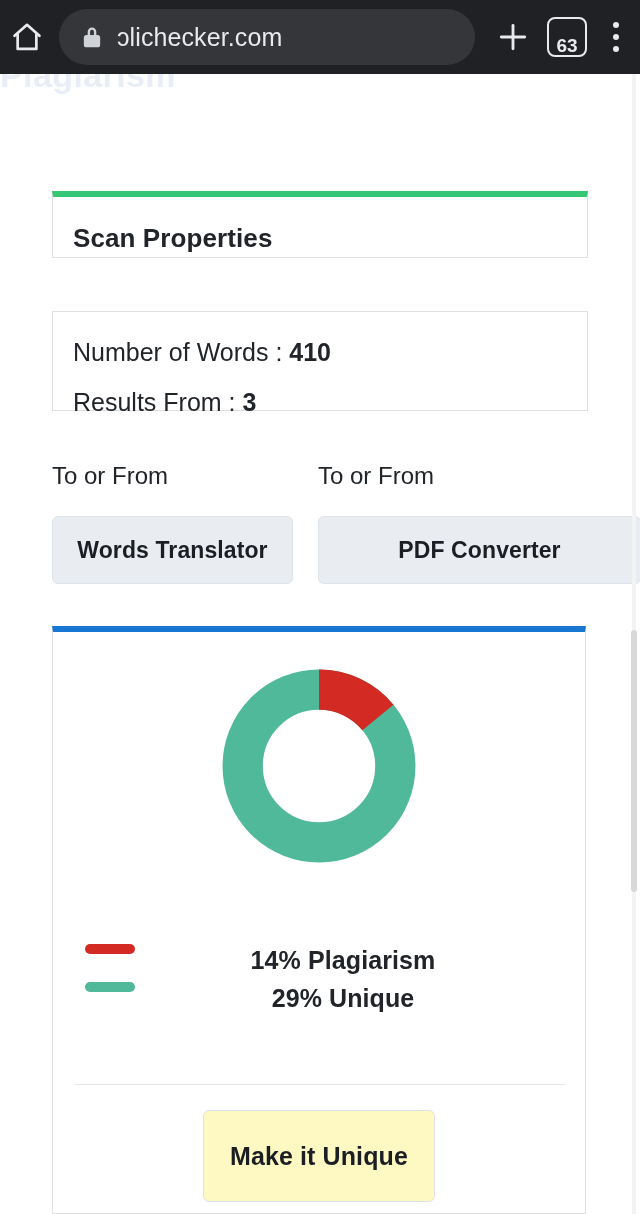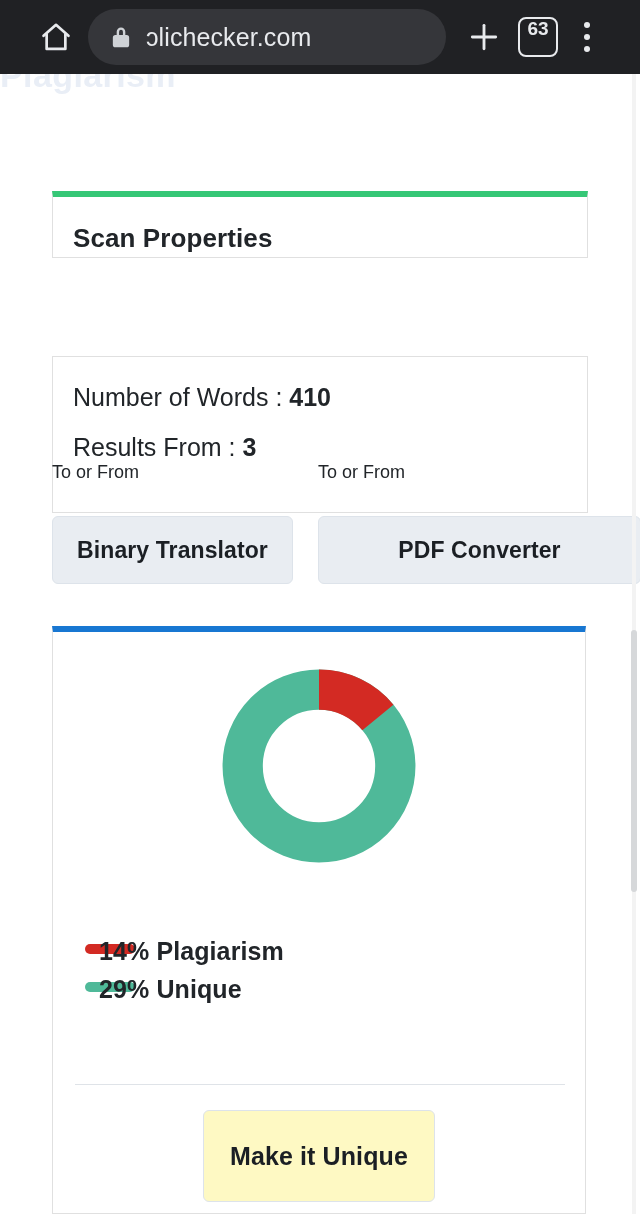--- a/index.html
+++ b/index.html
@@ -22,21 +22,21 @@
 
   
   #browser-toolbar {
     position: absolute;
     top: 0; left: 0;
     width: 640px;
     height: 74px;
     background: #202124;
     display: flex;
     align-items: center;
-    padding: 0 30px;
+    padding: 0 1px;
     z-index: 50;
   }
 
   .tb-icon {
     display: flex;
     align-items: center;
     justify-content: center;
     flex: 0 0 auto;
   }
 
@@ -66,21 +66,21 @@
   }
 
   #new-tab-button { width: 56px; height: 56px; }
 
   #tab-counter {
     width: 40px; height: 40px;
     margin: 0 6px;
     border: 2.5px solid #e8eaed;
     border-radius: 8px;
     display: flex;
-    align-items: flex-start;
+    align-items: flex-end;
     justify-content: center;
     flex: 0 0 auto;
   }
   #tab-counter-label {
     color: #e8eaed;
     font-size: 19px;
     font-weight: bold;
     font-family: "Liberation Sans", sans-serif;
     line-height: 1;
   }
@@ -143,37 +143,37 @@
     position: absolute;
     left: 20px; top: 26px;
     font-size: 26px;
     font-weight: bold;
     color: #212529;
     letter-spacing: 0.1px;
   }
 
   #scan-stats-card {
     left: 52px; top: 237px;
-    width: 536px; height: 157px; margin-top: 45px;
+    width: 536px; height: 100px;
   }
   .stat-row {
     position: absolute;
     left: 20px;
     font-size: 25px;
     color: #212529;
     white-space: nowrap;
   }
   #stat-words { top: 26px; }
   #stat-results { top: 76px; }
   .stat-value { font-weight: bold; }
 
   
   .tool-label {
     position: absolute;
-    font-size: 18px;
+    font-size: 24px;
     color: #212529;
     white-space: nowrap;
   }
   #tool-label-binary { left: 52px; top: 388px; }
   #tool-label-pdf    { left: 318px; top: 388px; }
 
   .tool-button {
     position: absolute;
     background: #e9edf2;
     border: 1px solid #dde3ea;
@@ -231,22 +231,23 @@
     left: 32px;
     top: 12px;
     width: 50px; height: 10px;
     border-radius: 5px;
   }
   #legend-swatch-plagiarism { background: #d32a23; }
   #legend-swatch-unique     { background: #4fb999; }
 
   .legend-text {
     position: absolute;
-    left: 0; top: 3px;
+    left: 0; top: 12px;
     width: 534px;
+    text-align: center;
     padding-left: 46px;
     font-size: 25px;
     font-weight: bold;
     color: #212529;
     letter-spacing: 0.1px;
     line-height: 1.35;
   }
 
   #legend-divider {
     position: absolute;
@@ -351,21 +352,21 @@
           <span>Number of Words : </span><span class="stat-value">410</span>
         </div>
         <div class="stat-row" id="stat-results">
           <span>Results From : </span><span class="stat-value">3</span>
         </div>
       </div>
 
       <div class="tool-label" id="tool-label-binary">To or From</div>
       <div class="tool-label" id="tool-label-pdf">To or From</div>
 
-      <div class="tool-button" id="binary-translator-button">Binary Translator</div>
+      <div class="tool-button" id="binary-translator-button">Words Translator</div>
       <div class="tool-button" id="pdf-converter-button">PDF Converter</div>
 
       <div id="results-card">
 
         <div id="donut-wrap">
           <svg id="donut-svg" viewBox="0 0 100 100">
 
             <circle cx="50" cy="50" r="36" fill="none" stroke="#4fb999" stroke-width="19"></circle>
 
             <circle id="donut-slice-plagiarism" cx="50" cy="50" r="36" fill="none" stroke="#d32a23" stroke-width="19" transform="rotate(-90 50 50)" stroke-dasharray="31.667 226.195"></circle>

